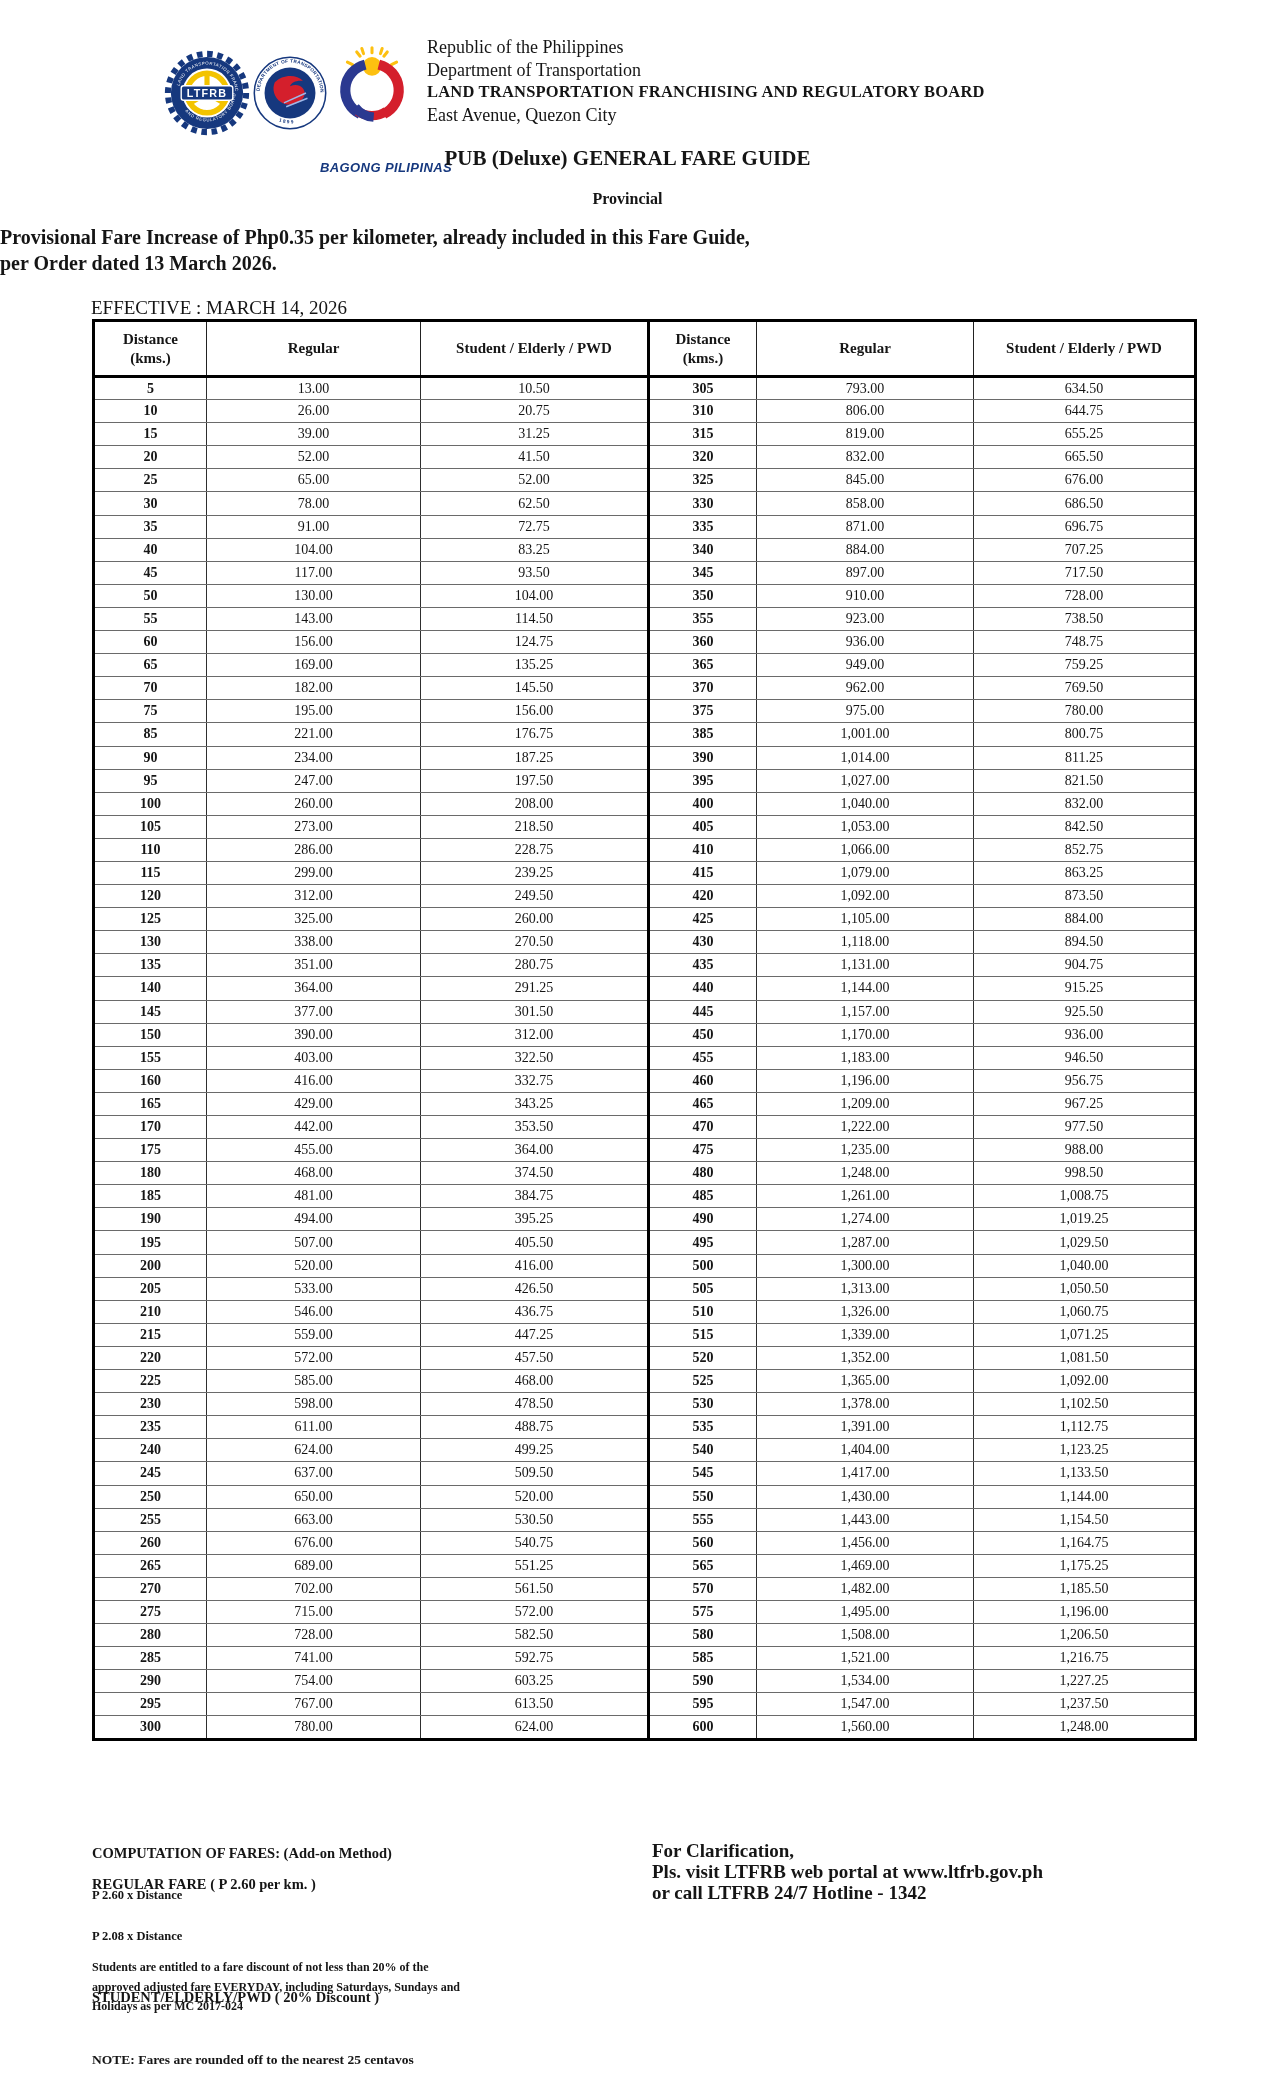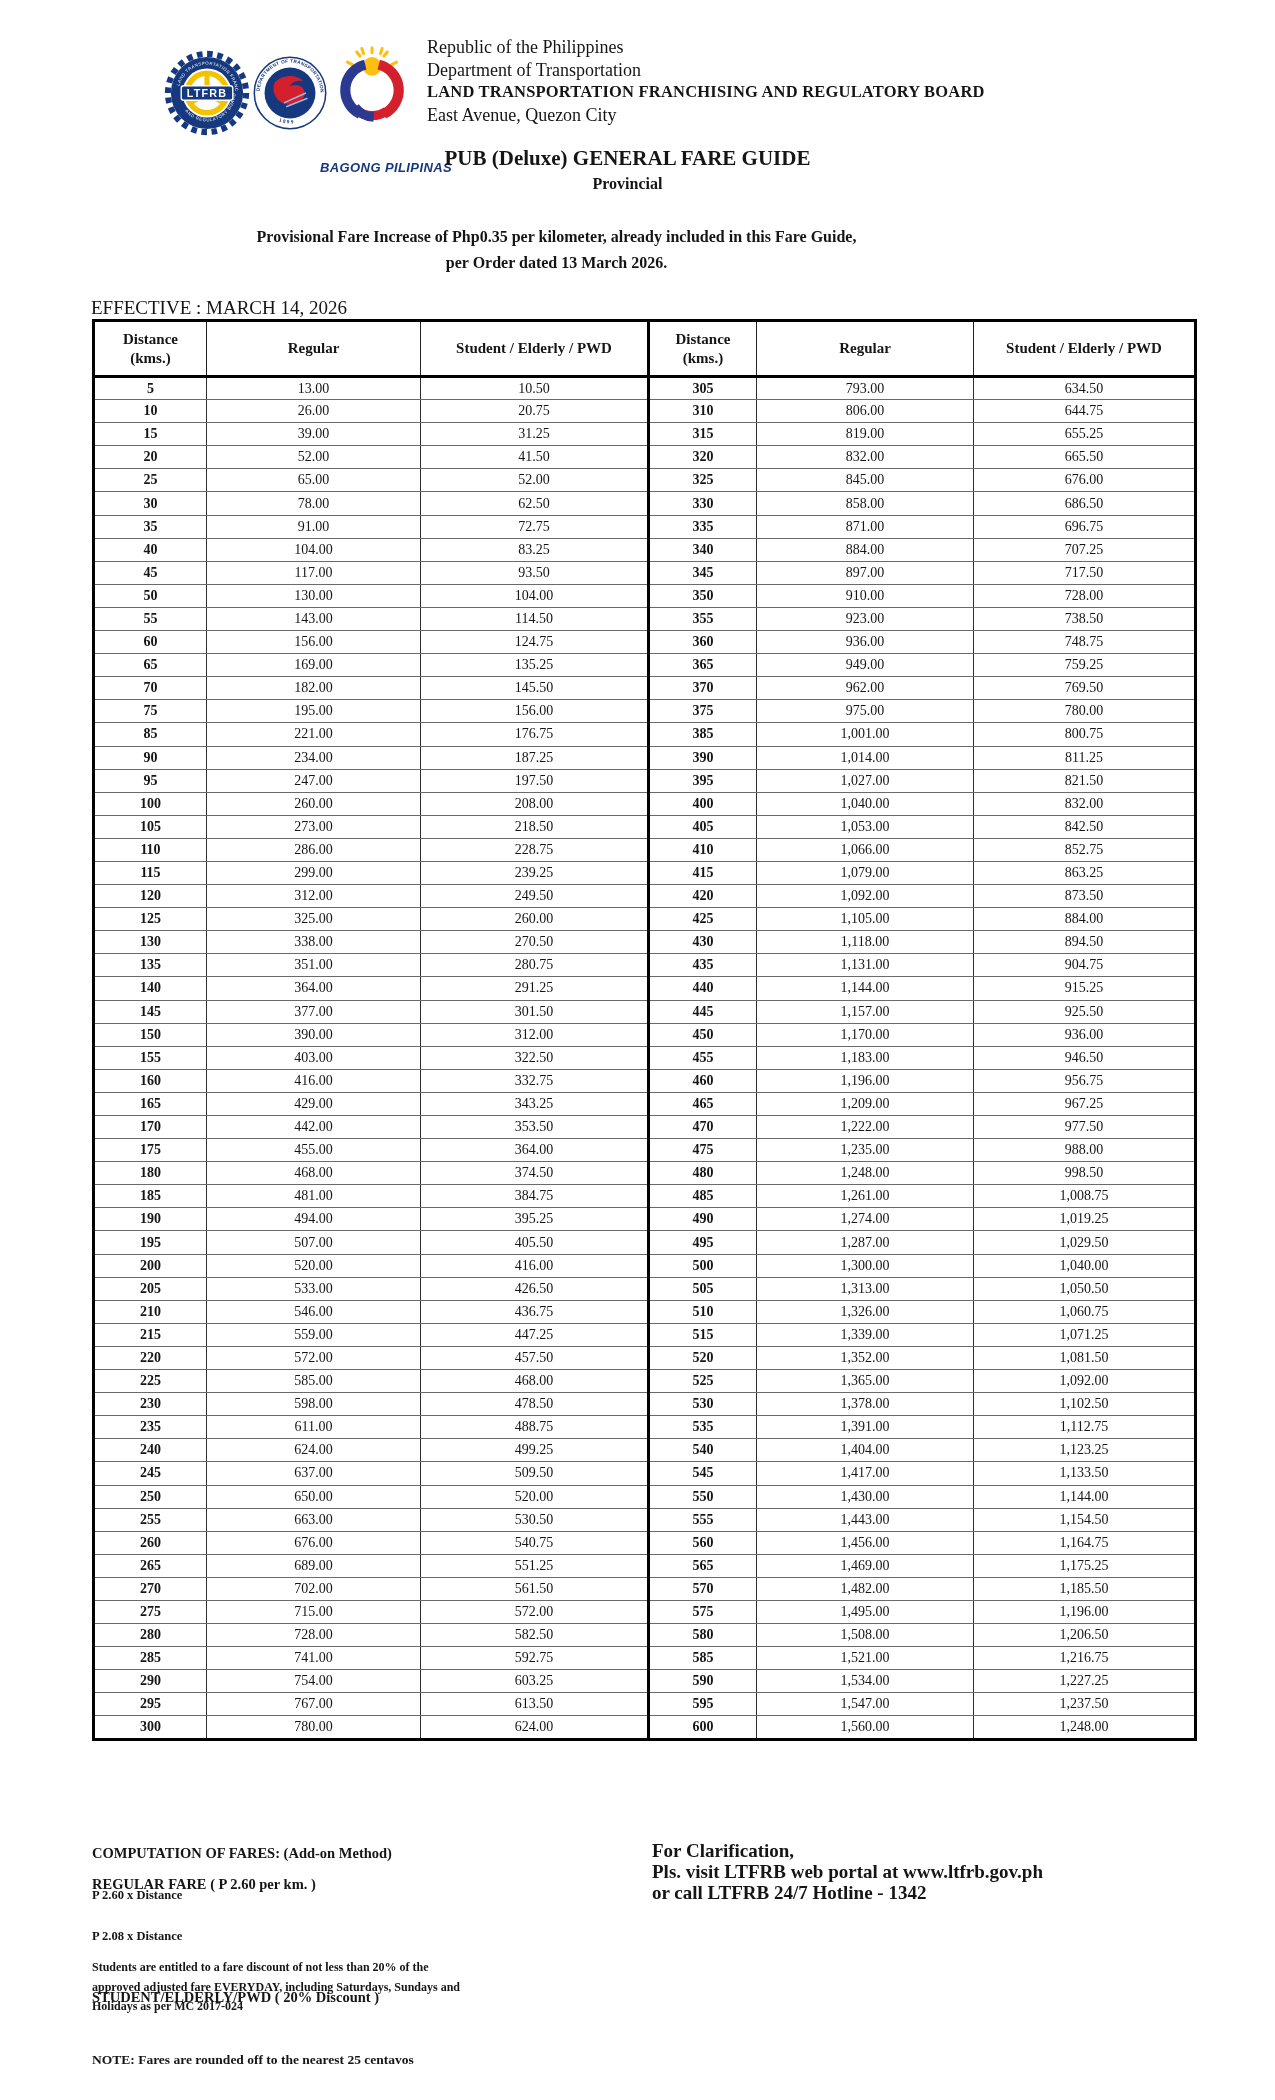--- a/index.html
+++ b/index.html
@@ -15,23 +15,23 @@
   .logo-dotr    { left:252px; top:55px; width:76px; height:76px; }
   .logo-bagong  { left:320px; top:46px; width:104px; text-align:center; }
   .logo-bagong svg { width:90px; height:78px; display:block; margin:0 auto; }
   .bagong-label { font-family:"Liberation Sans",sans-serif; font-weight:bold; font-style:italic;
                   font-size:13px; color:#16387e; letter-spacing:0.4px; white-space:nowrap;margin-top:36px; }
   .head-text { position:absolute; left:427px; top:36px; line-height:22.5px; font-size:18px; }
   .head-text .agency { font-weight:bold; font-size:16.5px; letter-spacing:0.2px; }
   
   .title-block { position:absolute; left:0; top:146px; width:1255px; text-align:center; }
   .title-main { font-size:21px; font-weight:bold; }
-  .title-sub  { font-size:16px; font-weight:bold; margin-top:4px; }
-  .notice { position:absolute; left:0; top:224px; width:1113px; text-align:center;
-            font-size:16px; font-weight:bold; line-height:26px; }
+  .title-sub  { font-size:16px; font-weight:bold; margin-top:19px; }
+  .notice { position:absolute; left:0; top:224px; width:1113px; text-align:left;
+            font-size:20px; font-weight:bold; line-height:26px; }
   .effective { position:absolute; left:91px; top:297px; font-size:19px; font-weight:normal; }
   
   .fare-table { position:absolute; left:92px; top:319px; width:1102px;
                 border-collapse:collapse; table-layout:fixed; border:3px solid #000; }
   .fare-table th {
     border:1px solid #222; border-bottom:3px solid #000;
     height:56px; font-size:15px; font-weight:bold; text-align:center; vertical-align:middle;
     padding:0 16px; line-height:19px;
   }
   .fare-table td {

